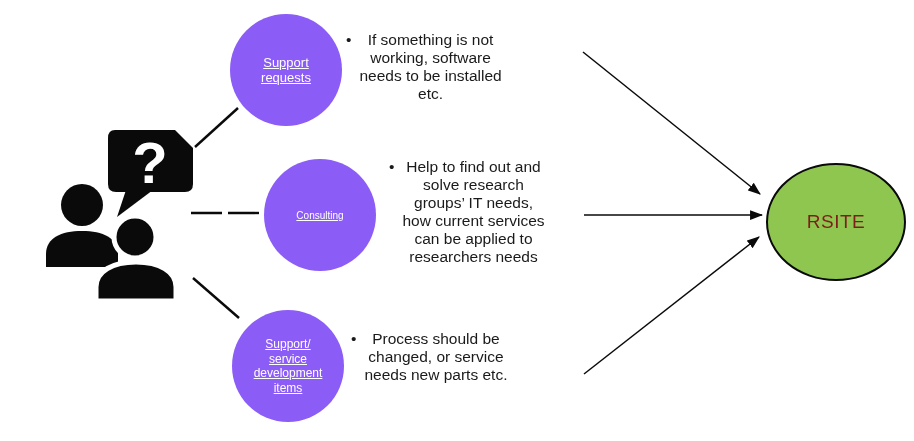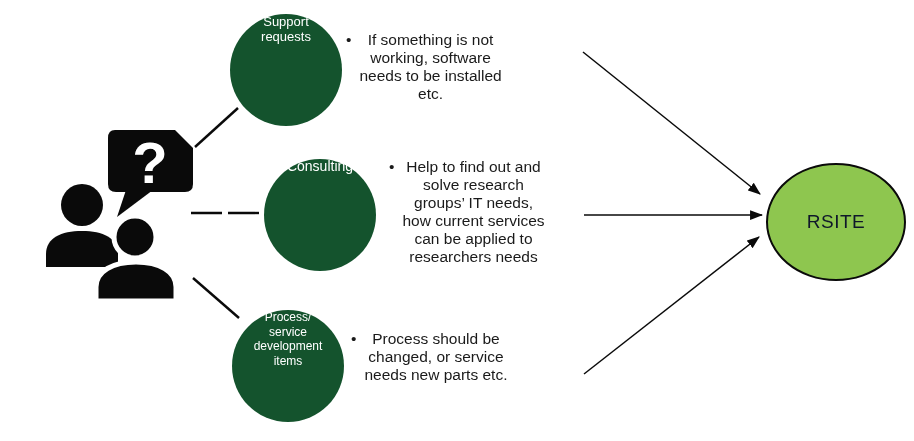--- a/index.html
+++ b/index.html
@@ -4,43 +4,43 @@
 <style>
   html,body { margin:0; padding:0; background:#ffffff; }
   .canvas {
     position:relative; width:914px; height:441px; background:#ffffff;
     font-family:"Liberation Sans", sans-serif; overflow:hidden;
   }
   svg.overlay { position:absolute; left:0; top:0; width:914px; height:441px; }
   svg.people  { position:absolute; left:40px; top:120px; width:165px; height:196px; }
 
   .node {
-    position:absolute; background:#14532d; border-radius:50%;
-    color:#ffffff; display:flex; align-items:flex-start; justify-content:center;
-    text-align:center; white-space:pre-line;
+    position:absolute; background:#8b5cf6; border-radius:50%;
+    color:#ffffff; display:flex; align-items:center; justify-content:center;
+    text-align:center; white-space:pre-line;text-decoration:underline;
   }
   .node-1 { left:230px; top:14px;  width:112px; height:112px; font-size:13px;   line-height:15px; }
-  .node-2 { left:264px; top:159px; width:112px; height:112px; font-size:14px; line-height:15px; }
+  .node-2 { left:264px; top:159px; width:112px; height:112px; font-size:10px; line-height:15px; }
   .node-3 { left:232px; top:310px; width:112px; height:112px; font-size:12px;   line-height:14.5px; }
 
   .annot {
     position:absolute; display:flex; align-items:flex-start;
     color:#1a1a1a; font-size:15.5px; line-height:18px;
   }
   .annot .bullet { margin-right:8px; }
   .annot .annot-text { white-space:pre-line;text-align:center; }
   .annot-1 { left:346px; top:31px;  }
   .annot-2 { left:389px; top:158px; }
   .annot-3 { left:351px; top:330px; }
 
   .target {
     position:absolute; left:766px; top:163px; width:140px; height:118px;
     box-sizing:border-box; background:#8EC64F; border:2.5px solid #0a0a0a;
     border-radius:50%; display:flex; align-items:center; justify-content:center;
-    color:#0f172a; font-size:19px; letter-spacing:0.5px;
+    color:#7f1d1d; font-size:19px; letter-spacing:0.5px;
   }
 </style>
 </head>
 <body>
 
 <div class="canvas">
 
   <svg class="overlay" viewBox="0 0 914 441">
     <defs>
       <marker id="arrowhead" viewBox="0 0 12 9" refX="11" refY="4.5" markerWidth="13" markerHeight="10" markerUnits="userSpaceOnUse" orient="auto">
@@ -66,21 +66,21 @@
   </svg>
 
   <div class="node node-1">
     <span>Support
 requests</span>
   </div>
   <div class="node node-2">
     <span>Consulting</span>
   </div>
   <div class="node node-3">
-    <span>Process/
+    <span>Support/
 service
 development
 items</span>
   </div>
 
   <div class="annot annot-1">
     <span class="bullet">•</span>
     <span class="annot-text">If something is not
 working, software
 needs to be installed

